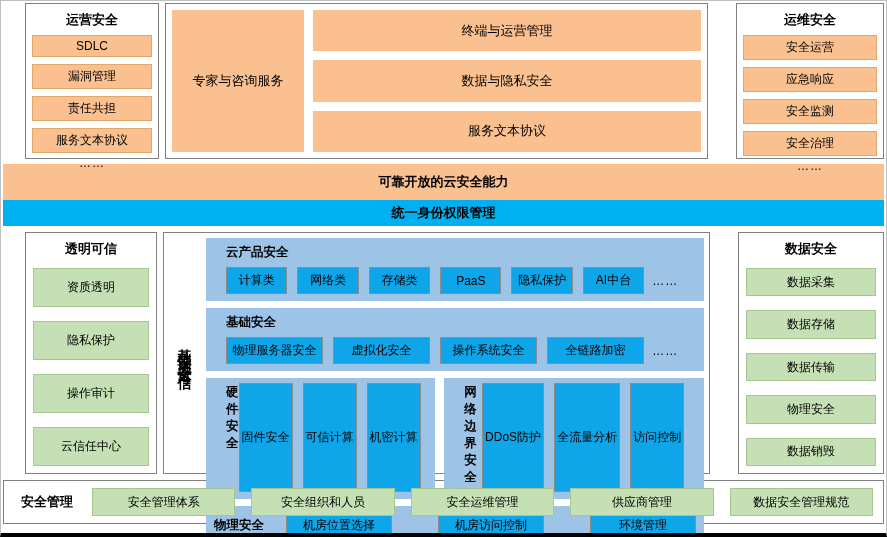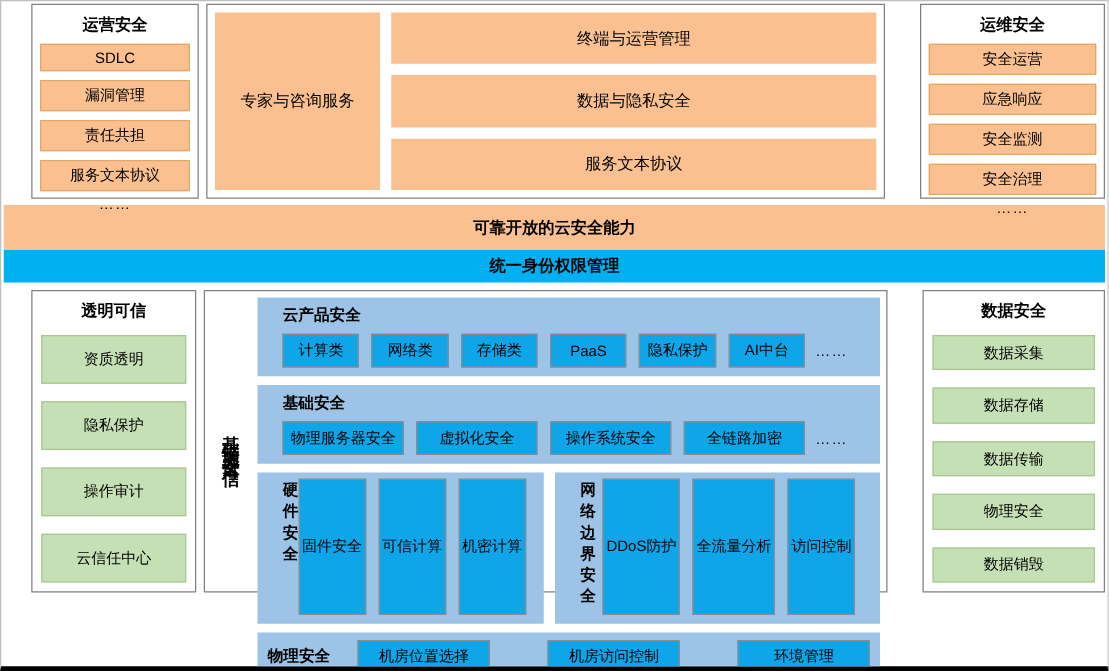--- a/index.html
+++ b/index.html
@@ -221,14 +221,24 @@
       <div class="vlist">
           <div class="chip green">数据采集</div>
           <div class="chip green">数据存储</div>
           <div class="chip green">数据传输</div>
           <div class="chip green">物理安全</div>
           <div class="chip green">数据销毁</div>
         </div>
     </div>
   </div>
 
+  <div class="bottom-row">
+    <div class="bottom-title">安全管理</div>
+    <div class="blist">
+        <div class="chip green">安全管理体系</div>
+        <div class="chip green">安全组织和人员</div>
+        <div class="chip green">安全运维管理</div>
+        <div class="chip green">供应商管理</div>
+        <div class="chip green">数据安全管理规范</div>
+      </div>
+  </div>
 
 </div>
 
 </body></html>

